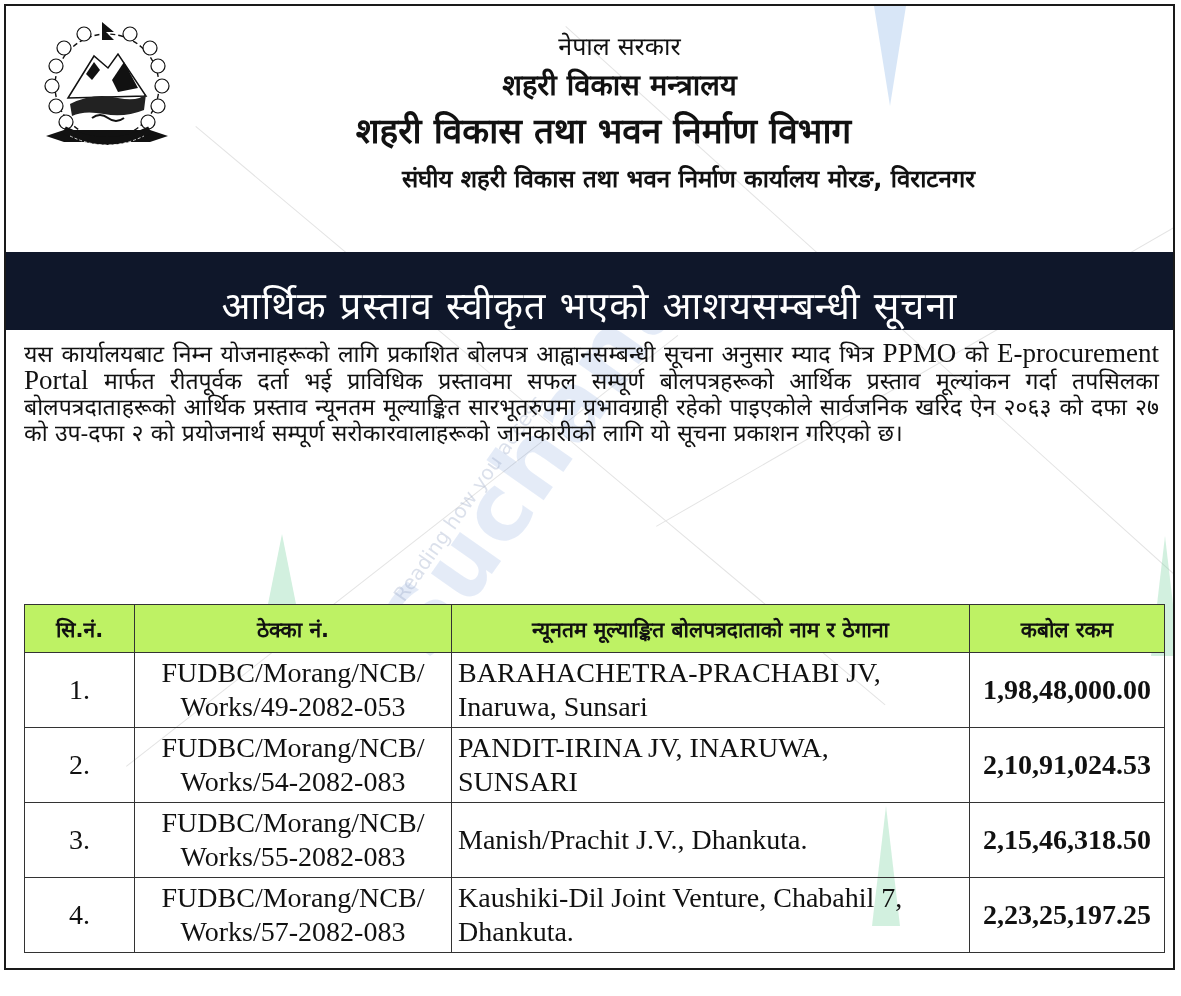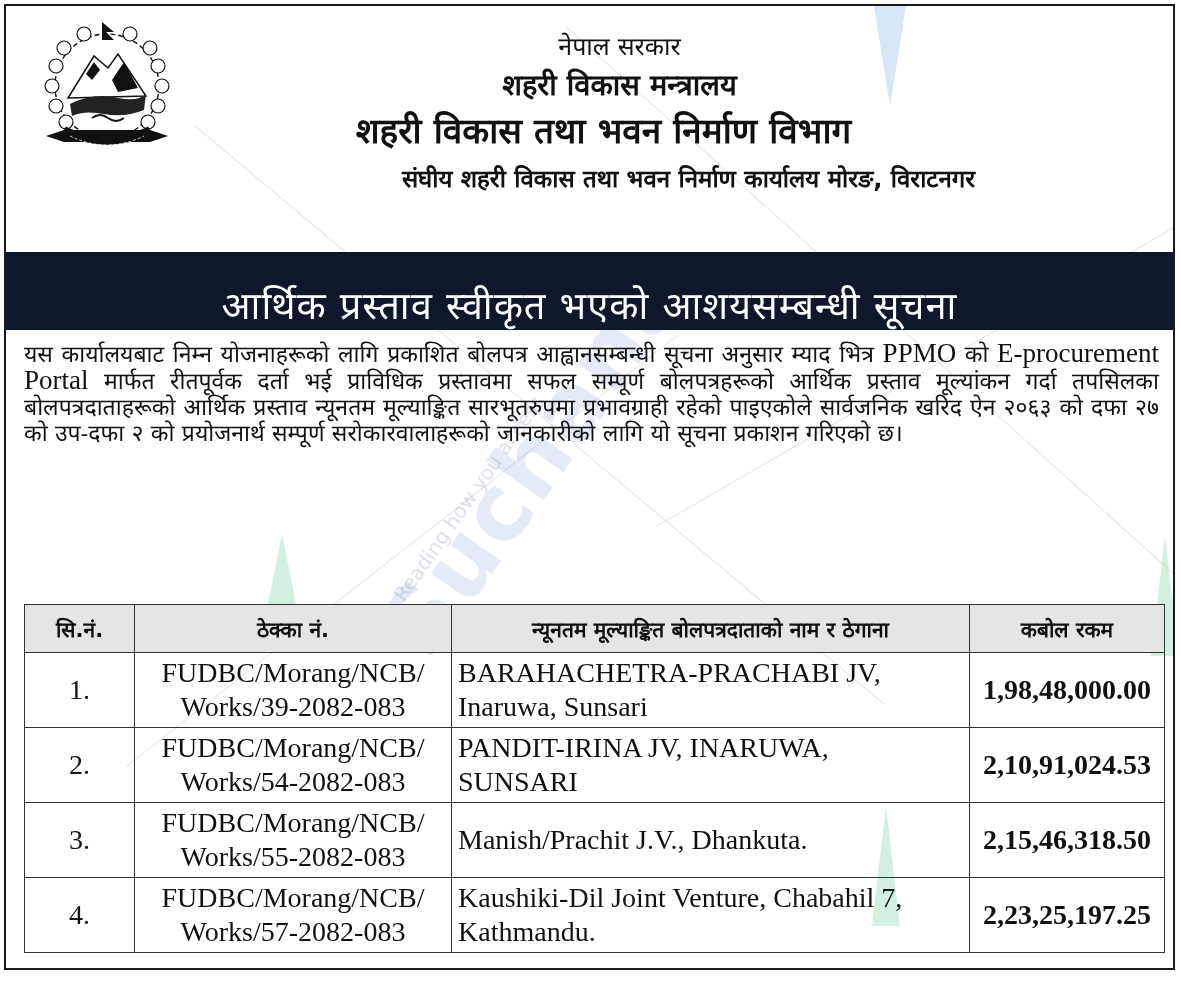--- a/index.html
+++ b/index.html
@@ -53,21 +53,21 @@
       position: absolute; left: 0; top: 558px; width: 100%; text-align: center;
       font-size: 22px; font-weight: bold; padding-left: 10px;
     }
 
     table.awards {
       position: absolute; left: 18px; top: 598px; width: 1140px;
       border-collapse: collapse; table-layout: fixed;
     }
     table.awards th, table.awards td { border: 1.5px solid #333; }
     table.awards th {
-      background: #e5e5e5; height: 48px; font-size: 21px; font-weight: bold;
+      background: #bef264; height: 48px; font-size: 21px; font-weight: bold;
       text-align: center; vertical-align: middle; font-family: "DejaVu Sans", sans-serif;
     }
     table.awards td {
       height: 75px; font-family: "Liberation Serif", serif; font-size: 28px;
       line-height: 34px; vertical-align: middle; color: #111;
     }
     td.sn { text-align: center; }
     td.contract { text-align: center; }
     td.bidder { text-align: left; padding-left: 6px; margin-left: 27px; }
     td.amount { text-align: center; font-weight: bold; font-size: 29px; }
@@ -149,21 +149,21 @@
         <th>ठेक्का नं.</th>
         <th>न्यूनतम मूल्याङ्कित बोलपत्रदाताको नाम र ठेगाना</th>
         <th>कबोल रकम</th>
       </tr>
     </thead>
     <tbody>
       <tr>
         <td class="sn">1.</td>
         <td class="contract">
           <div>FUDBC/Morang/NCB/</div>
-          <div>Works/39-2082-083</div>
+          <div>Works/49-2082-053</div>
         </td>
         <td class="bidder">
           <div>BARAHACHETRA-PRACHABI JV,</div>
           <div>Inaruwa, Sunsari</div>
         </td>
         <td class="amount">1,98,48,000.00</td>
       </tr>
       <tr>
         <td class="sn">2.</td>
         <td class="contract">
@@ -188,21 +188,21 @@
         <td class="amount">2,15,46,318.50</td>
       </tr>
       <tr>
         <td class="sn">4.</td>
         <td class="contract">
           <div>FUDBC/Morang/NCB/</div>
           <div>Works/57-2082-083</div>
         </td>
         <td class="bidder">
           <div>Kaushiki-Dil Joint Venture, Chabahil 7,</div>
-          <div>Kathmandu.</div>
+          <div>Dhankuta.</div>
         </td>
         <td class="amount">2,23,25,197.25</td>
       </tr>
     </tbody>
   </table>
 </div>
 
 <div class="source">Source: Gorkhapatra</div>
 
 </body></html>

